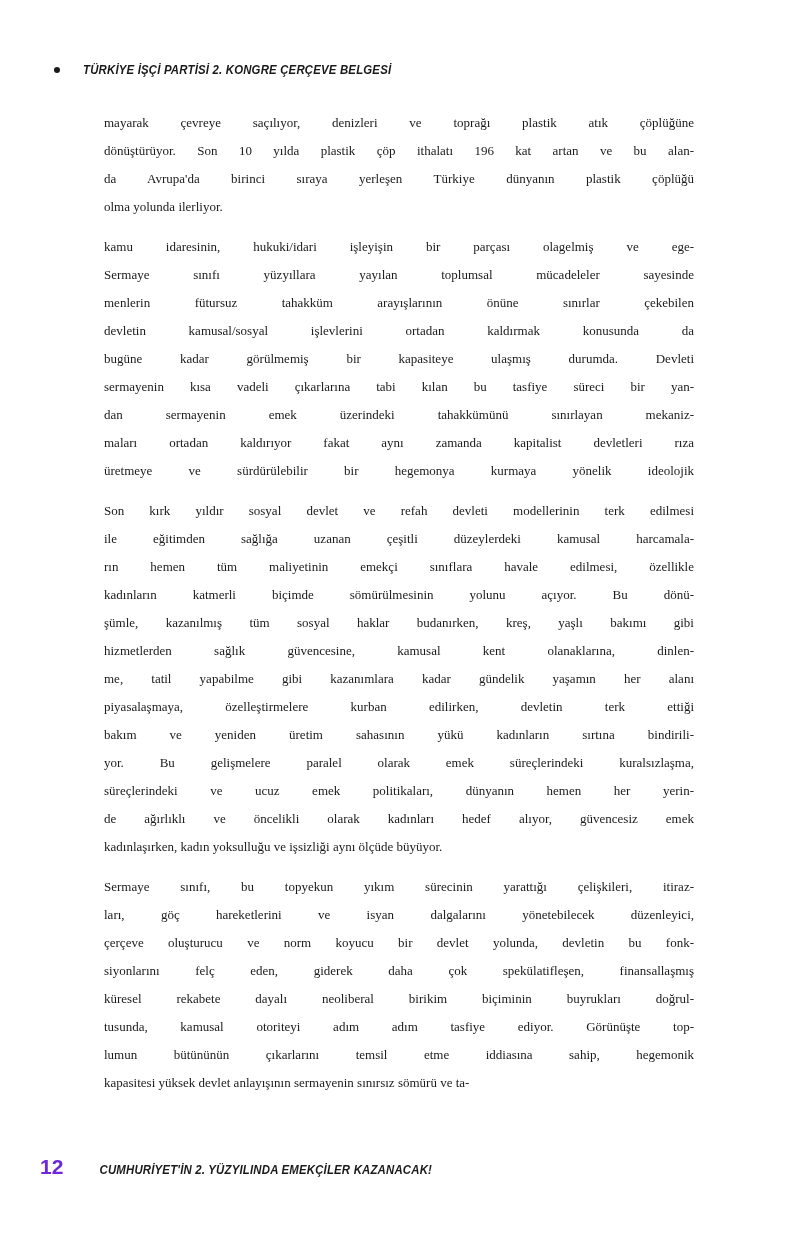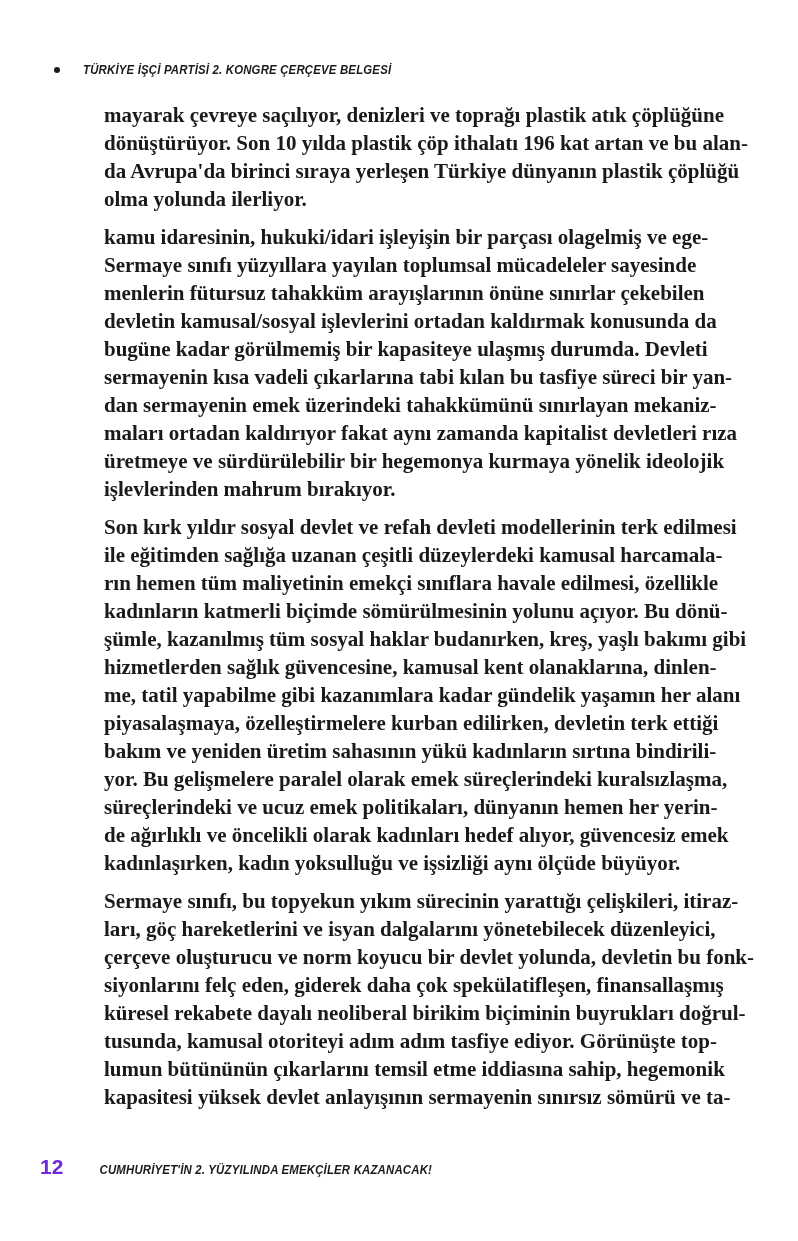--- a/index.html
+++ b/index.html
@@ -55,27 +55,26 @@
 
   
   .text-column {
     position: absolute;
     left: 104px;
     top: 97px;
     width: 590px;
   }
 
   .para {
-    margin: 4px 0 10px 0;
-    font-size: 21px;
+    margin: 12px 0 10px 0;
+    font-size: 13px;
     line-height: 28px;
     text-align: justify;
     text-align-last: left;
     color: #1a1a1a;
-    font-weight: bold;
   }
 
   .para:last-child {
     margin-bottom: 0;
   }
 
   
   .line {
     display: block;
     text-align: justify;
@@ -140,21 +139,20 @@
     <p class="para">
         <span class="line">kamu idaresinin, hukuki/idari işleyişin bir parçası olagelmiş ve ege-</span>
         <span class="line">Sermaye sınıfı yüzyıllara yayılan toplumsal mücadeleler sayesinde</span>
         <span class="line">menlerin fütursuz tahakküm arayışlarının önüne sınırlar çekebilen</span>
         <span class="line">devletin kamusal/sosyal işlevlerini ortadan kaldırmak konusunda da</span>
         <span class="line">bugüne kadar görülmemiş bir kapasiteye ulaşmış durumda. Devleti</span>
         <span class="line">sermayenin kısa vadeli çıkarlarına tabi kılan bu tasfiye süreci bir yan-</span>
         <span class="line">dan sermayenin emek üzerindeki tahakkümünü sınırlayan mekaniz-</span>
         <span class="line">maları ortadan kaldırıyor fakat aynı zamanda kapitalist devletleri rıza</span>
         <span class="line">üretmeye ve sürdürülebilir bir hegemonya kurmaya yönelik ideolojik</span>
-        <span class="line last">işlevlerinden mahrum bırakıyor.</span>
       </p>
     <p class="para">
         <span class="line">Son kırk yıldır sosyal devlet ve refah devleti modellerinin terk edilmesi</span>
         <span class="line">ile eğitimden sağlığa uzanan çeşitli düzeylerdeki kamusal harcamala-</span>
         <span class="line">rın hemen tüm maliyetinin emekçi sınıflara havale edilmesi, özellikle</span>
         <span class="line">kadınların katmerli biçimde sömürülmesinin yolunu açıyor. Bu dönü-</span>
         <span class="line">şümle, kazanılmış tüm sosyal haklar budanırken, kreş, yaşlı bakımı gibi</span>
         <span class="line">hizmetlerden sağlık güvencesine, kamusal kent olanaklarına, dinlen-</span>
         <span class="line">me, tatil yapabilme gibi kazanımlara kadar gündelik yaşamın her alanı</span>
         <span class="line">piyasalaşmaya, özelleştirmelere kurban edilirken, devletin terk ettiği</span>

